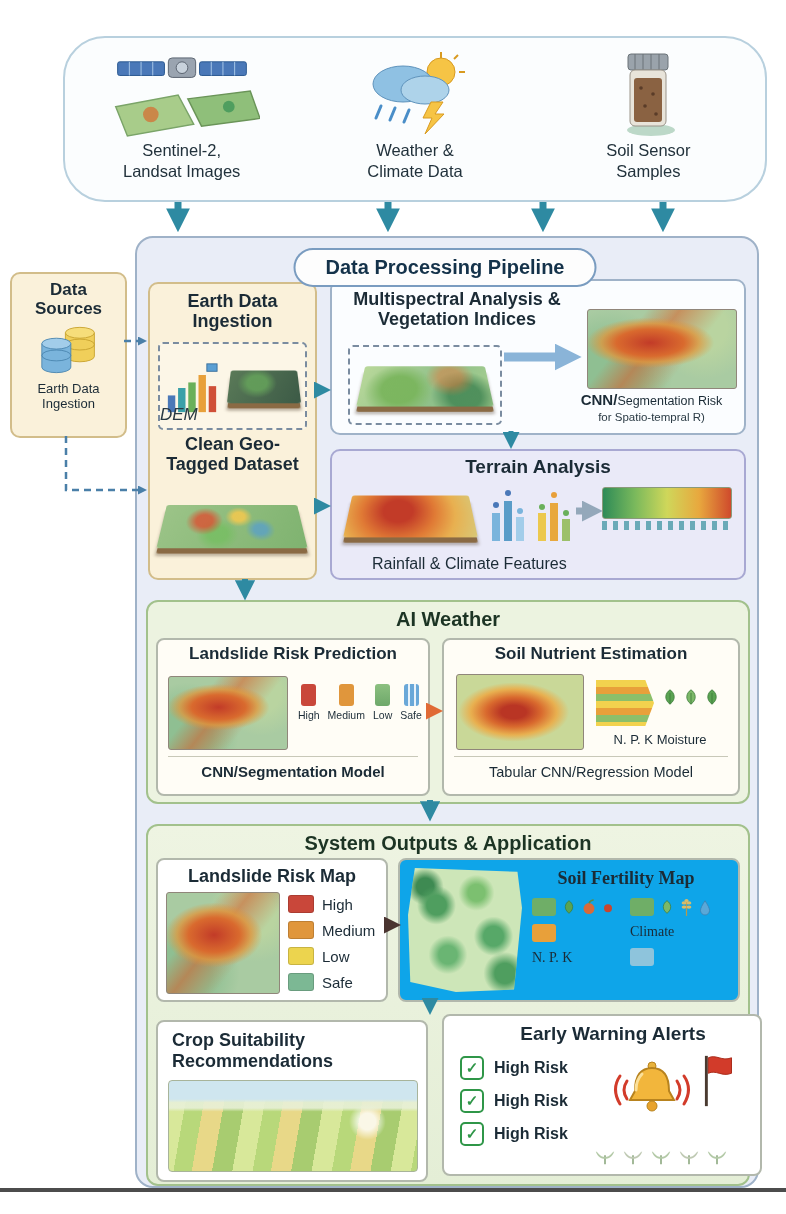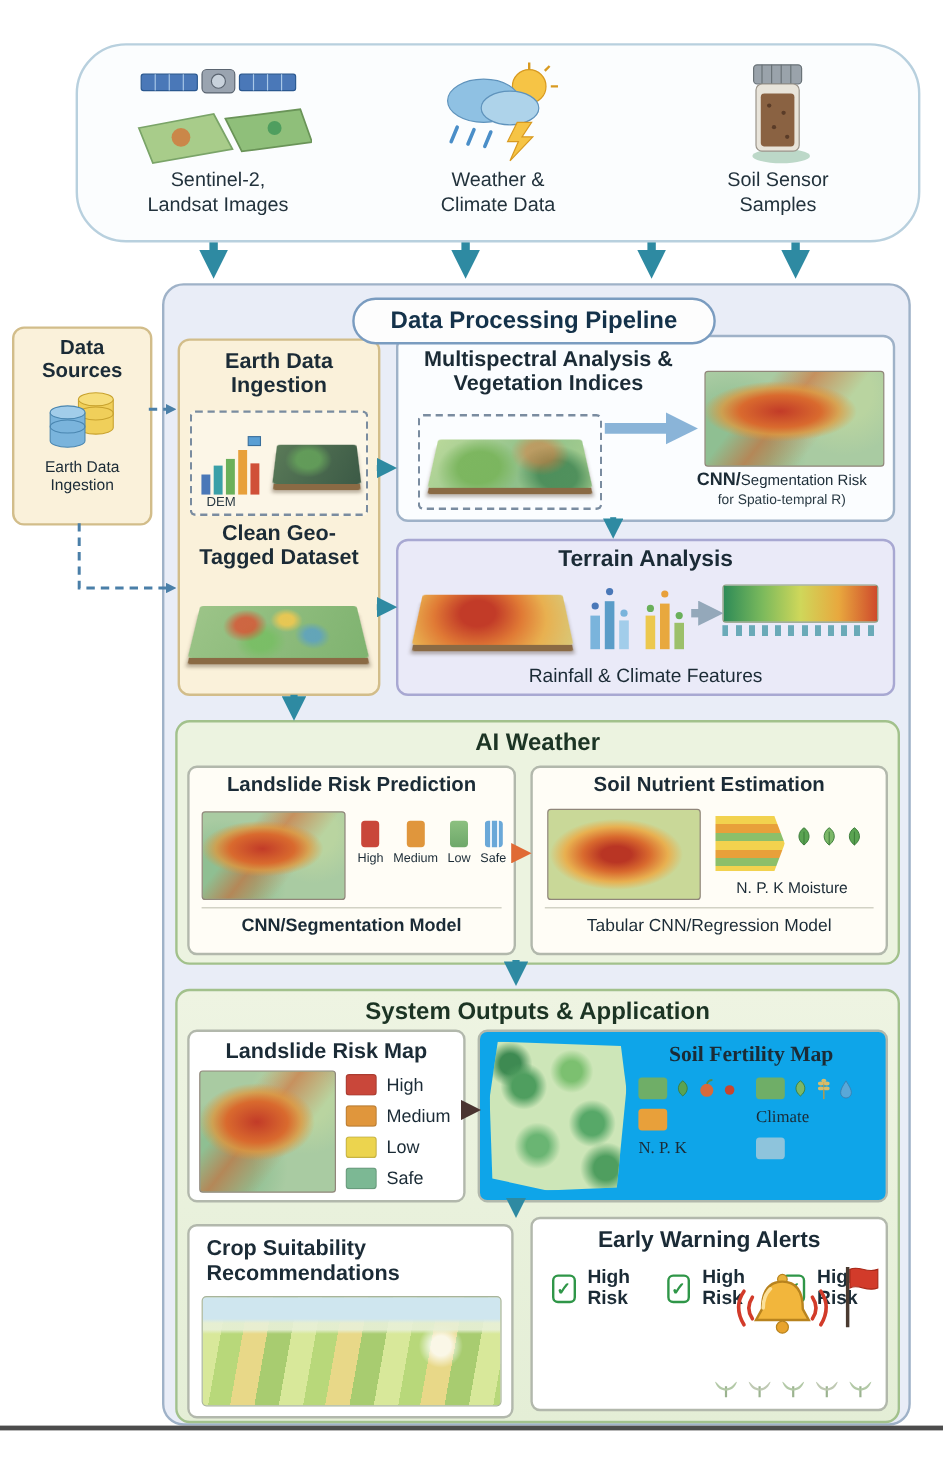--- a/index.html
+++ b/index.html
@@ -1,20 +1,20 @@
 <!DOCTYPE html>
 <html><head>
 <meta charset="utf-8">
 <style>
   html,body{margin:0;padding:0;background:#ffffff;}
   .canvas{position:relative;width:786px;height:1214px;background:#ffffff;
     font-family:"Liberation Sans",sans-serif;color:#1b2b36;overflow:hidden;}
   .abs{position:absolute;}
   .pre{white-space:pre-line;}
-  .ctr{text-align:center;}
+  .ctr{text-align:left;margin-left:40px;}
 
   
   .sources-panel{left:63px;top:36px;width:700px;height:162px;background:#fbfdfe;
     border:2px solid #b8d0de;border-radius:42px;display:flex;align-items:stretch;}
   .source{flex:1;display:flex;flex-direction:column;align-items:center;padding-top:10px;}
   .source .icon-slot{height:92px;display:flex;align-items:center;justify-content:center;}
   .source-label{font-size:16.5px;line-height:1.25;color:#22323c;text-align:center;}
 
   
   .pipeline{left:135px;top:236px;width:620px;height:948px;background:#e9edf7;
@@ -27,21 +27,21 @@
     border:2px solid #d2bd8a;border-radius:10px;text-align:center;}
   .ds-title{font-weight:bold;font-size:17px;line-height:1.1;margin-top:7px;}
   .ds-caption{font-size:13px;line-height:1.15;margin-top:4px;}
 
   .cream-box{left:148px;top:282px;width:165px;height:294px;background:#faf1da;
     border:2px solid #d2bd8a;border-radius:10px;}
   .box-title{font-weight:bold;font-size:18px;line-height:1.12;text-align:center;}
   .ing-title{margin-top:7px;}
   .dashed-inner{position:absolute;left:8px;top:58px;width:145px;height:84px;
     border:2px dashed #7a8ca0;border-radius:5px;background:rgba(255,255,255,.35);}
-  .dem-label{position:absolute;left:12px;bottom:3px;font-size:11px;color:#2a3a44;}
+  .dem-label{position:absolute;left:0;bottom:3px;font-size:17px;color:#2a3a44;font-style:italic;}
   .clean-title{position:absolute;left:0;right:0;top:150px;}
 
   .slab{position:relative;}
   .slab-face{width:100%;height:100%;transform:perspective(260px) rotateX(42deg);
     border-radius:3px;box-shadow:0 7px 0 -1px #8a6a44,0 9px 3px rgba(60,40,20,.3);}
   .tex-green{background:
     radial-gradient(circle at 70% 30%, rgba(230,120,60,.5) 0 12%, transparent 26%),
     radial-gradient(circle at 30% 60%, rgba(120,180,90,.9) 0 18%, transparent 36%),
     radial-gradient(circle at 80% 75%, rgba(60,130,80,.8) 0 14%, transparent 30%),
     linear-gradient(115deg,#b9d89a,#8fc08a 60%,#a8cf90);}
@@ -144,21 +144,21 @@
   .fm-label{font-size:14px;}
   .crop-box{left:156px;top:1020px;width:268px;height:158px;}
   .crop-title{font-weight:bold;font-size:18px;line-height:1.15;margin:8px 0 0 14px;}
   .crop-img{position:absolute;left:10px;top:58px;width:248px;height:90px;border-radius:4px;border:1px solid #a8b49a;
     background:
       linear-gradient(180deg,#cfe6ef 0 20%,rgba(232,240,216,.9) 24% 30%,rgba(0,0,0,0) 34%),
       radial-gradient(circle at 80% 45%, rgba(255,255,255,.8) 0 4%, transparent 9%),
       repeating-linear-gradient(100deg,#d8e89a 0 20px,#b8d87a 20px 38px,#e8d888 38px 58px,#a8cc70 58px 78px);}
   .alert-box{left:442px;top:1014px;width:294px;height:158px;}
   .alert-title{font-weight:bold;font-size:19px;text-align:center;margin-top:7px;}
-  .alert-rows{position:absolute;left:16px;top:40px;display:flex;flex-direction:row;gap:9px;}
+  .alert-rows{position:absolute;left:16px;top:40px;display:flex;flex-direction:column;gap:9px;}
   .alert-row{display:flex;align-items:center;gap:10px;}
   .checkbox{width:20px;height:20px;border:2.5px solid #2f9648;border-radius:5px;background:#fff;
     display:inline-flex;align-items:center;justify-content:center;color:#2f9648;font-weight:bold;font-size:15px;}
   .checkbox::after{content:"\2713";}
   .alert-label{font-size:16px;font-weight:bold;}
   .bell-slot{position:absolute;left:160px;top:42px;}
   .flag-slot{position:absolute;left:256px;top:36px;}
   .plants-row{position:absolute;left:150px;bottom:7px;display:flex;gap:6px;opacity:.75;}
 
   .bottom-rule{left:0;top:1188px;width:786px;height:4px;background:#4c4c4c;}
@@ -464,21 +464,21 @@
       </div>
     </div>
   </div>
 
   <div class="abs inner-box crop-box" style="background:#ffffff;">
     <div class="crop-title pre">Crop Suitability
 Recommendations</div>
     <div class="crop-img"></div>
   </div>
 
-  <div class="abs inner-box alert-box" style="background:#ffffff;">
+  <div class="abs inner-box alert-box" style="background:#ffffff;padding-left:22px;">
     <div class="alert-title">Early Warning Alerts</div>
     <div class="alert-rows">
       <div class="alert-row">
         <span class="checkbox"></span>
         <span class="alert-label">High Risk</span>
       </div>
       <div class="alert-row">
         <span class="checkbox"></span>
         <span class="alert-label">High Risk</span>
       </div>

